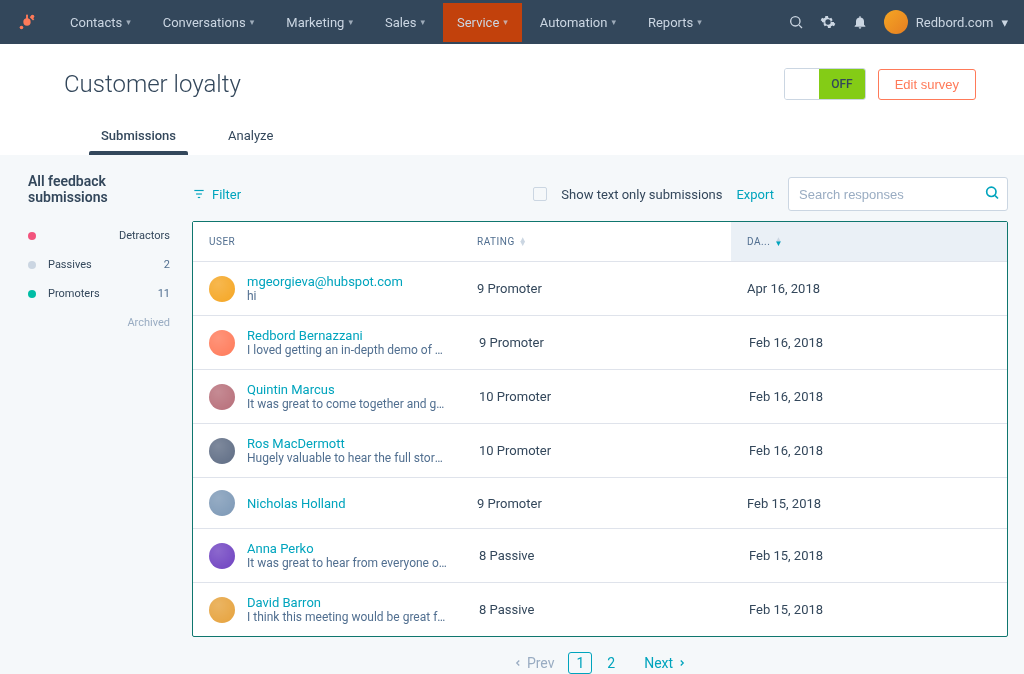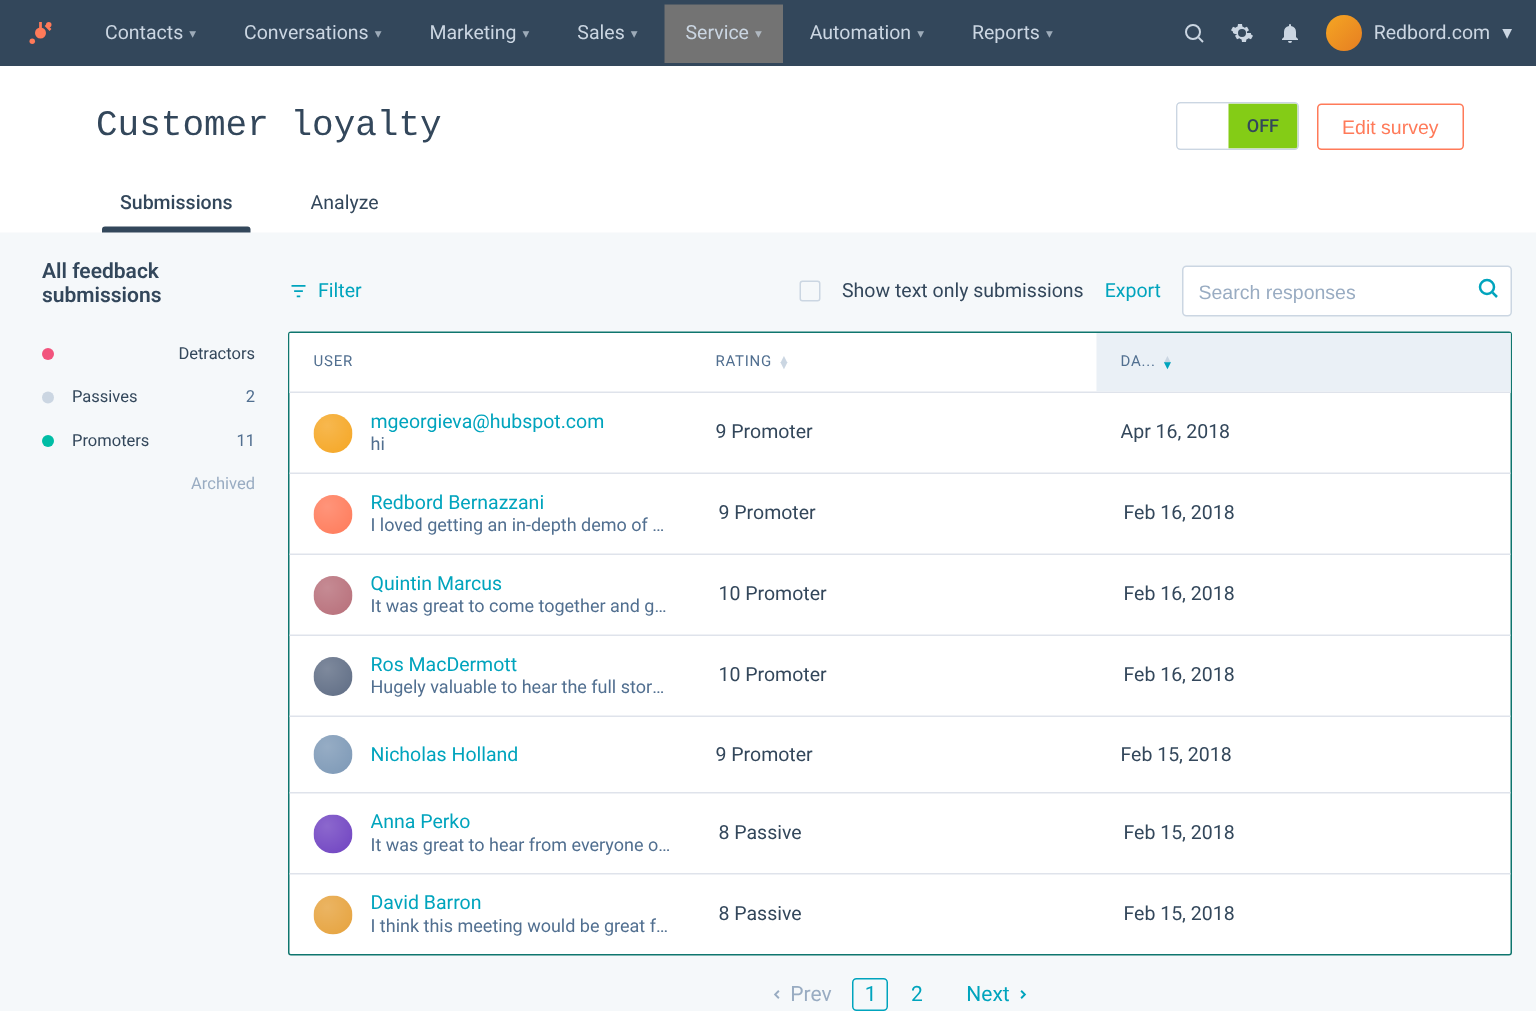--- a/index.html
+++ b/index.html
@@ -2,34 +2,34 @@
 <html><head>
 <meta charset="utf-8">
 <style>
 * { box-sizing: border-box; margin: 0; padding: 0; }
 body { font-family: -apple-system, BlinkMacSystemFont, "Segoe UI", Roboto, sans-serif; font-size: 13px; color: #33475b; background: #fff; width: 1024px; }
 .topnav { background: #33475b; height: 44px; display: flex; align-items: center; padding: 12px 16px; color: #cbd6e2; }
 .topnav .logo { width: 22px; height: 22px; margin-right: 18px; display: flex; align-items: center; justify-content: center; }
 .topnav .logo svg { width: 22px; height: 22px; }
 .nav-items { display: flex; gap: 4px; }
 .nav-item { padding: 12px 14px; font-size: 13px; cursor: pointer; display: flex; align-items: center; gap: 4px; color: #cbd6e2; }
-.nav-item.active { background: #737373; }
+.nav-item.active { background: #c2410c; }
 .nav-item .caret { font-size: 9px; opacity: 0.7; }
 .nav-right { margin-left: auto; display: flex; align-items: center; gap: 16px; }
 .nav-icon { cursor: pointer; display: flex; align-items: center; color: #cbd6e2; }
 .account { display: flex; align-items: center; gap: 8px; cursor: pointer; }
 .avatar-small { width: 24px; height: 24px; border-radius: 50%; background: linear-gradient(135deg,#f5a623,#e67e22); }
 .page-header { padding: 24px 48px 0 64px; display: flex; align-items: center; }
-.page-title { font-size: 24px; font-weight: 300; color: #33475b; font-family: Liberation Mono, monospace; }
+.page-title { font-size: 24px; font-weight: 300; color: #33475b; }
 .header-actions { margin-left: auto; display: flex; gap: 12px; align-items: center; }
 .toggle-group { display: flex; border: 1px solid #cbd6e2; border-radius: 3px; overflow: hidden; height: 32px; }
 .toggle-on { width: 34px; background: #fff; }
 .toggle-off { padding: 0 12px; background: #84cc16; display: flex; align-items: center; font-size: 12px; font-weight: 500; }
 .edit-btn { border: 1px solid #ff7a59; color: #ff7a59; background: #fff; padding: 7px 16px; border-radius: 3px; font-size: 13px; cursor: pointer; }
-.tabs { padding: 20px 48px 0 68px; display: flex; gap: 28px; border-bottom: none; }
+.tabs { padding: 20px 48px 0 89px; display: flex; gap: 28px; border-bottom: none; }
 .tab { padding: 8px 12px 12px; font-size: 13px; color: #33475b; cursor: pointer; position: relative; }
 .tab.active { font-weight: 500; }
 .tab.active::after { content: ""; position: absolute; left: 0; right: 0; bottom: 0; height: 4px; background: #33475b; border-radius: 2px 2px 0 0; }
 .content { background: #f5f8fa; padding: 18px 0 30px 0; min-height: 560px; }
 .body-row { display: flex; align-items: flex-start; }
 .sidebar { width: 180px; padding: 0 0 0 24px; }
 .sidebar-title { font-size: 14px; font-weight: 600; margin: 0 0 16px 4px; }
 .sidebar-list { list-style: none; }
 .sidebar-item { display: flex; align-items: center; padding: 8px 10px 8px 4px; font-size: 11px; cursor: pointer; color: #33475b; justify-content: space-between; }
 .sidebar-item .dot { width: 8px; height: 8px; border-radius: 50%; margin-right: 12px; }

